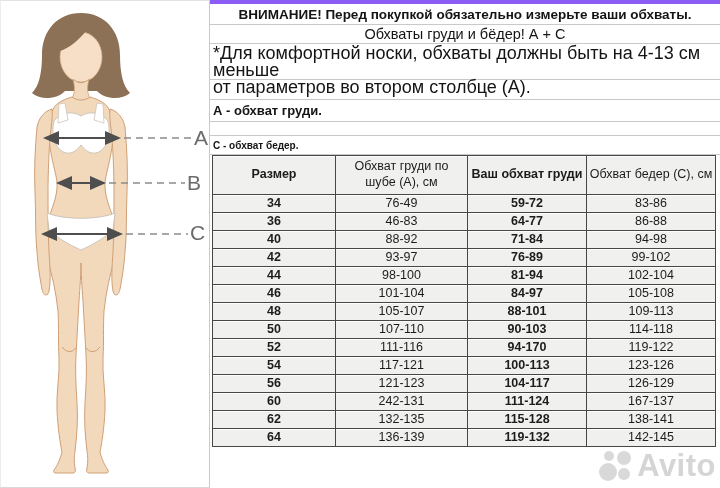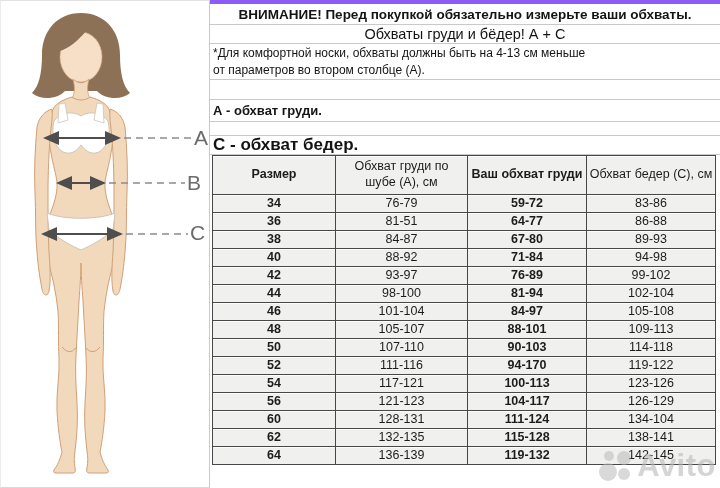--- a/index.html
+++ b/index.html
@@ -15,25 +15,25 @@
   .mlabel.a{left:193px;top:126px;}
   .mlabel.b{left:186px;top:171px;}
   .mlabel.c{left:189px;top:221px;}
 
   
   .right-panel{position:absolute;left:210px;top:0;width:510px;height:488px;box-sizing:border-box;
     border-top:4px solid #8b5cf6;background:#fff;color:#141414;}
   .hrow{box-sizing:border-box;border-bottom:1px solid #c9c9c9;display:flex;align-items:center;}
   .r-warning{height:21px;justify-content:center;font-weight:bold;font-size:13.5px;}
   .r-subtitle{height:19px;justify-content:center;font-weight:normal;font-size:14.5px;}
-  .r-note{height:36px;display:block;font-size:12px;line-height:17px;padding:1px 0 0 3px;}
+  .r-note{height:36px;display:block;font-size:18px;line-height:17px;padding:1px 0 0 3px;}
   .r-spacer1{height:20px;}
   .r-legend-a{height:22px;font-weight:bold;font-size:13px;padding-left:3px;}
   .r-spacer2{height:14px;}
-  .r-legend-c{height:19px;font-weight:bold;font-size:17px;padding-left:3px;}
+  .r-legend-c{height:19px;font-weight:bold;font-size:10px;padding-left:3px;}
 
   
   table.size{border-collapse:collapse;table-layout:fixed;margin-left:2px;width:503px;padding-left:8px;}
   table.size col.c1{width:123px;} table.size col.c2{width:132px;}
   table.size col.c3{width:119px;} table.size col.c4{width:129px;}
   table.size th,table.size td{border:1px solid #474747;background:#f0f0ef;text-align:center;
     color:#1c1c1c;padding:0 2px;overflow:hidden;box-shadow:inset 0 1px 0 rgba(255,255,255,.85);}
   table.size thead th{height:38px;font-size:12.5px;font-weight:normal;line-height:1.25;vertical-align:middle;}
   table.size thead th:nth-child(1),table.size thead th:nth-child(3){font-weight:bold;}
   table.size tbody td{height:17px;line-height:17px;font-size:12.5px;}
@@ -129,35 +129,29 @@
           <tr id="size-table-head">
             <th>Размер</th>
             <th>Обхват груди по шубе (А), см</th>
             <th>Ваш обхват груди</th>
             <th>Обхват бедер (С), см</th>
           </tr>
         </thead>
       <tbody id="size-table-body">
           <tr>
             <td>34</td>
-            <td>76-79</td>
+            <td>76-49</td>
             <td>59-72</td>
             <td>83-86</td>
           </tr>
           <tr>
             <td>36</td>
-            <td>81-51</td>
+            <td>46-83</td>
             <td>64-77</td>
             <td>86-88</td>
-          </tr>
-          <tr>
-            <td>38</td>
-            <td>84-87</td>
-            <td>67-80</td>
-            <td>89-93</td>
           </tr>
           <tr>
             <td>40</td>
             <td>88-92</td>
             <td>71-84</td>
             <td>94-98</td>
           </tr>
           <tr>
             <td>42</td>
             <td>93-97</td>
@@ -201,23 +195,23 @@
             <td>123-126</td>
           </tr>
           <tr>
             <td>56</td>
             <td>121-123</td>
             <td>104-117</td>
             <td>126-129</td>
           </tr>
           <tr>
             <td>60</td>
-            <td>128-131</td>
+            <td>242-131</td>
             <td>111-124</td>
-            <td>134-104</td>
+            <td>167-137</td>
           </tr>
           <tr>
             <td>62</td>
             <td>132-135</td>
             <td>115-128</td>
             <td>138-141</td>
           </tr>
           <tr>
             <td>64</td>
             <td>136-139</td>

